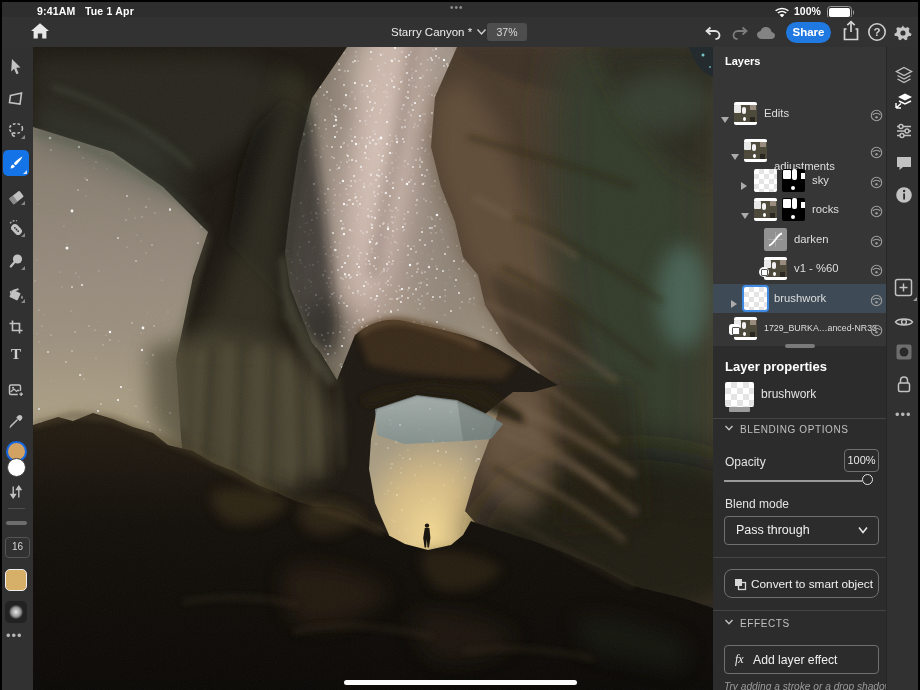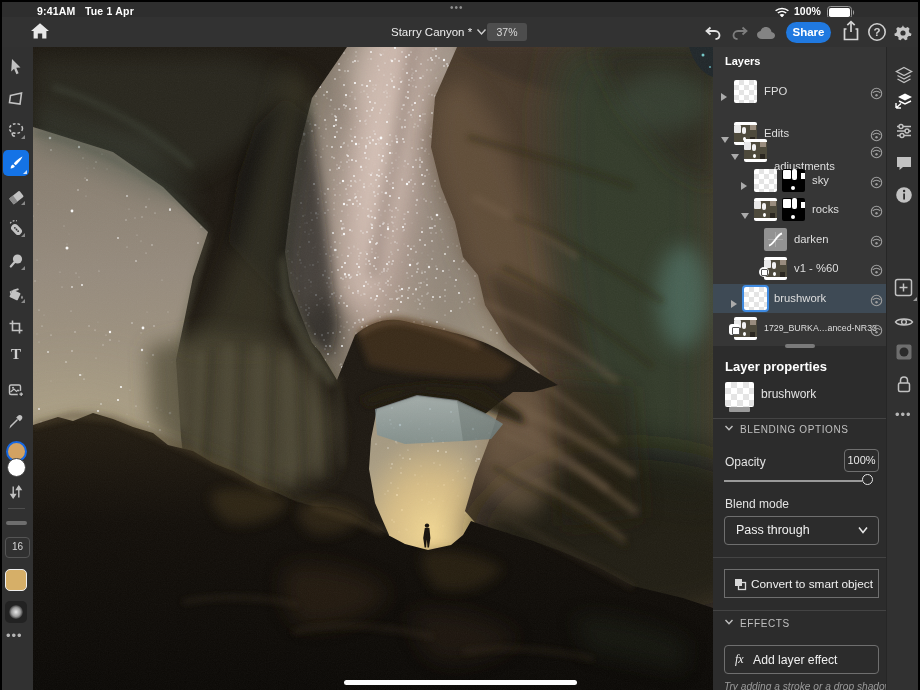--- a/index.html
+++ b/index.html
@@ -2249,31 +2249,21 @@
 
 <path d="M656,0 H680 V30 C668,26 660,14 656,0 Z" fill="#20272a"></path>
 <rect width="680" height="643" filter="url(#gf)" opacity="0.055"></rect>
 <circle cx="670" cy="8" r="1.5" fill="#7fd8d8" opacity="0.9"></circle>
 <circle cx="677" cy="20" r="1.1" fill="#6fc0c8" opacity="0.8"></circle>
 </svg></div>
 
 <div style="position:absolute;left:713px;top:47px;width:173px;height:643px;background:#363636;overflow:hidden">
  <div style="position:absolute;left:12px;top:8px;font-size:11px;font-weight:bold;color:#fff">Layers</div>
  <div style="position:absolute;left:0;top:16px;width:173px;height:282px">
-        <div style="position:absolute;left:0;top:14px;width:173px;height:29px;">
-          <span style="position:absolute;left:8px;top:10px"><span style="display:inline-block;width:0;height:0;border-top:4.5px solid transparent;border-bottom:4.5px solid transparent;border-left:6px solid #ababab"></span></span>
-          <span style="position:absolute;left:21px;top:3px;width:23px;height:23px;border-radius:2px;overflow:hidden;background:#fff;background-image:linear-gradient(45deg,#e4e4e4 25%,transparent 25%,transparent 75%,#e4e4e4 75%),linear-gradient(45deg,#e4e4e4 25%,transparent 25%,transparent 75%,#e4e4e4 75%);background-size:10px 10px;background-position:0 0,5px 5px;"></span>
-          <span style="position:absolute;left:51px;top:8px;font-size:11.3px;color:#dedede;white-space:nowrap">FPO</span>
-          <span style="position:absolute;left:157px;top:9px"><svg width="13" height="13" viewBox="0 0 13 13" style="">
-              <circle cx="6.5" cy="6.5" r="5.2" fill="none" stroke="#9d9d9d" stroke-width="1.1"></circle>
-              <path d="M2.6,6 C4.6,3.7 8.4,3.7 10.4,6" fill="none" stroke="#9d9d9d" stroke-width="1.1"></path>
-              <circle cx="6.5" cy="8.3" r="1.2" fill="#9d9d9d"></circle>
-            </svg></span>
-        </div>
-        <div style="position:absolute;left:0;top:56px;width:173px;height:29px;text-align:center;">
+        <div style="position:absolute;left:0;top:36px;width:173px;height:29px;text-align:center;">
           <span style="position:absolute;left:8px;top:10px"><span style="display:inline-block;width:0;height:0;border-left:4.5px solid transparent;border-right:4.5px solid transparent;border-top:6px solid #ababab"></span></span>
           <span style="position:absolute;left:21px;top:3px;width:23px;height:23px;border-radius:2px;overflow:hidden;">
             <span style="position:absolute;inset:0;background:#fff"></span>
 <span style="position:absolute;left:0;right:0;top:3px;bottom:3px;background:#4e4a3c;overflow:hidden">
 <span style="position:absolute;left:0px;top:0px;width:7px;height:8px;background:#e8e8e8;border-radius:1px"></span>
 <span style="position:absolute;left:8px;top:2px;width:4px;height:7px;background:#f2f2f2;border-radius:2px"></span>
 <span style="position:absolute;right:1px;top:0px;width:6px;height:5px;background:#b9a89a;opacity:.7"></span>
 <span style="position:absolute;left:9px;bottom:1px;width:3px;height:4px;background:#fff;border-radius:50%"></span>
 <span style="position:absolute;right:2px;bottom:0px;width:5px;height:5px;background:#2a2620"></span>
 </span>
@@ -2429,21 +2419,21 @@
  <div style="position:absolute;left:11px;top:433px;width:138px;height:1.5px;background:#9a9a9a"></div>
  <div style="position:absolute;left:149px;top:427px;width:11px;height:11px;border:1.8px solid #e8e8e8;border-radius:50%;background:#2c2c2c;box-sizing:border-box;"></div>
  <div style="position:absolute;left:12px;top:450px;font-size:12px;color:#e2e2e2">Blend mode</div>
  <div style="position:absolute;left:11px;top:469px;width:153px;height:27px;border:1px solid #6f6f6f;border-radius:4px">
    <span style="position:absolute;left:11px;top:6px;font-size:12.5px;color:#f0f0f0">Pass through</span>
    <span style="position:absolute;right:9px;top:9px;line-height:0"><svg width="12" height="9" viewBox="0 0 12 9">
             <path d="M2,1.5 L6,6.5 L10,1.5" fill="none" stroke="#e8e8e8" stroke-width="1.5"></path>
           </svg></span>
  </div>
  <div style="position:absolute;left:0px;top:510px;width:173px;height:1px;background:#444"></div>
- <div style="position:absolute;left:11px;top:522px;width:153px;height:27px;border:1px solid #6f6f6f;border-radius:0">
+ <div style="position:absolute;left:11px;top:522px;width:153px;height:27px;border:1px solid #6f6f6f;border-radius:8px">
    <span style="position:absolute;left:9px;top:7px;width:12px;height:12px"><svg width="13" height="13" viewBox="0 0 13 13" style="">
             <rect x="1" y="1" width="7" height="7" fill="#d9d9d9"></rect>
             <rect x="4.5" y="4.5" width="7" height="7" fill="none" stroke="#d9d9d9" stroke-width="1.3"></rect>
           </svg></span>
    <span style="position:absolute;left:26px;top:7px;font-size:11.8px;color:#f0f0f0;white-space:nowrap">Convert to smart object</span>
  </div>
  <div style="position:absolute;left:0px;top:563px;width:173px;height:1px;background:#444"></div>
  <div style="position:absolute;left:11px;top:571px;line-height:0"><svg width="10" height="8" viewBox="0 0 10 8">
           <path d="M1.5,2 L5,5.8 L8.5,2" fill="none" stroke="#c0c0c0" stroke-width="1.4"></path>
         </svg></div>

